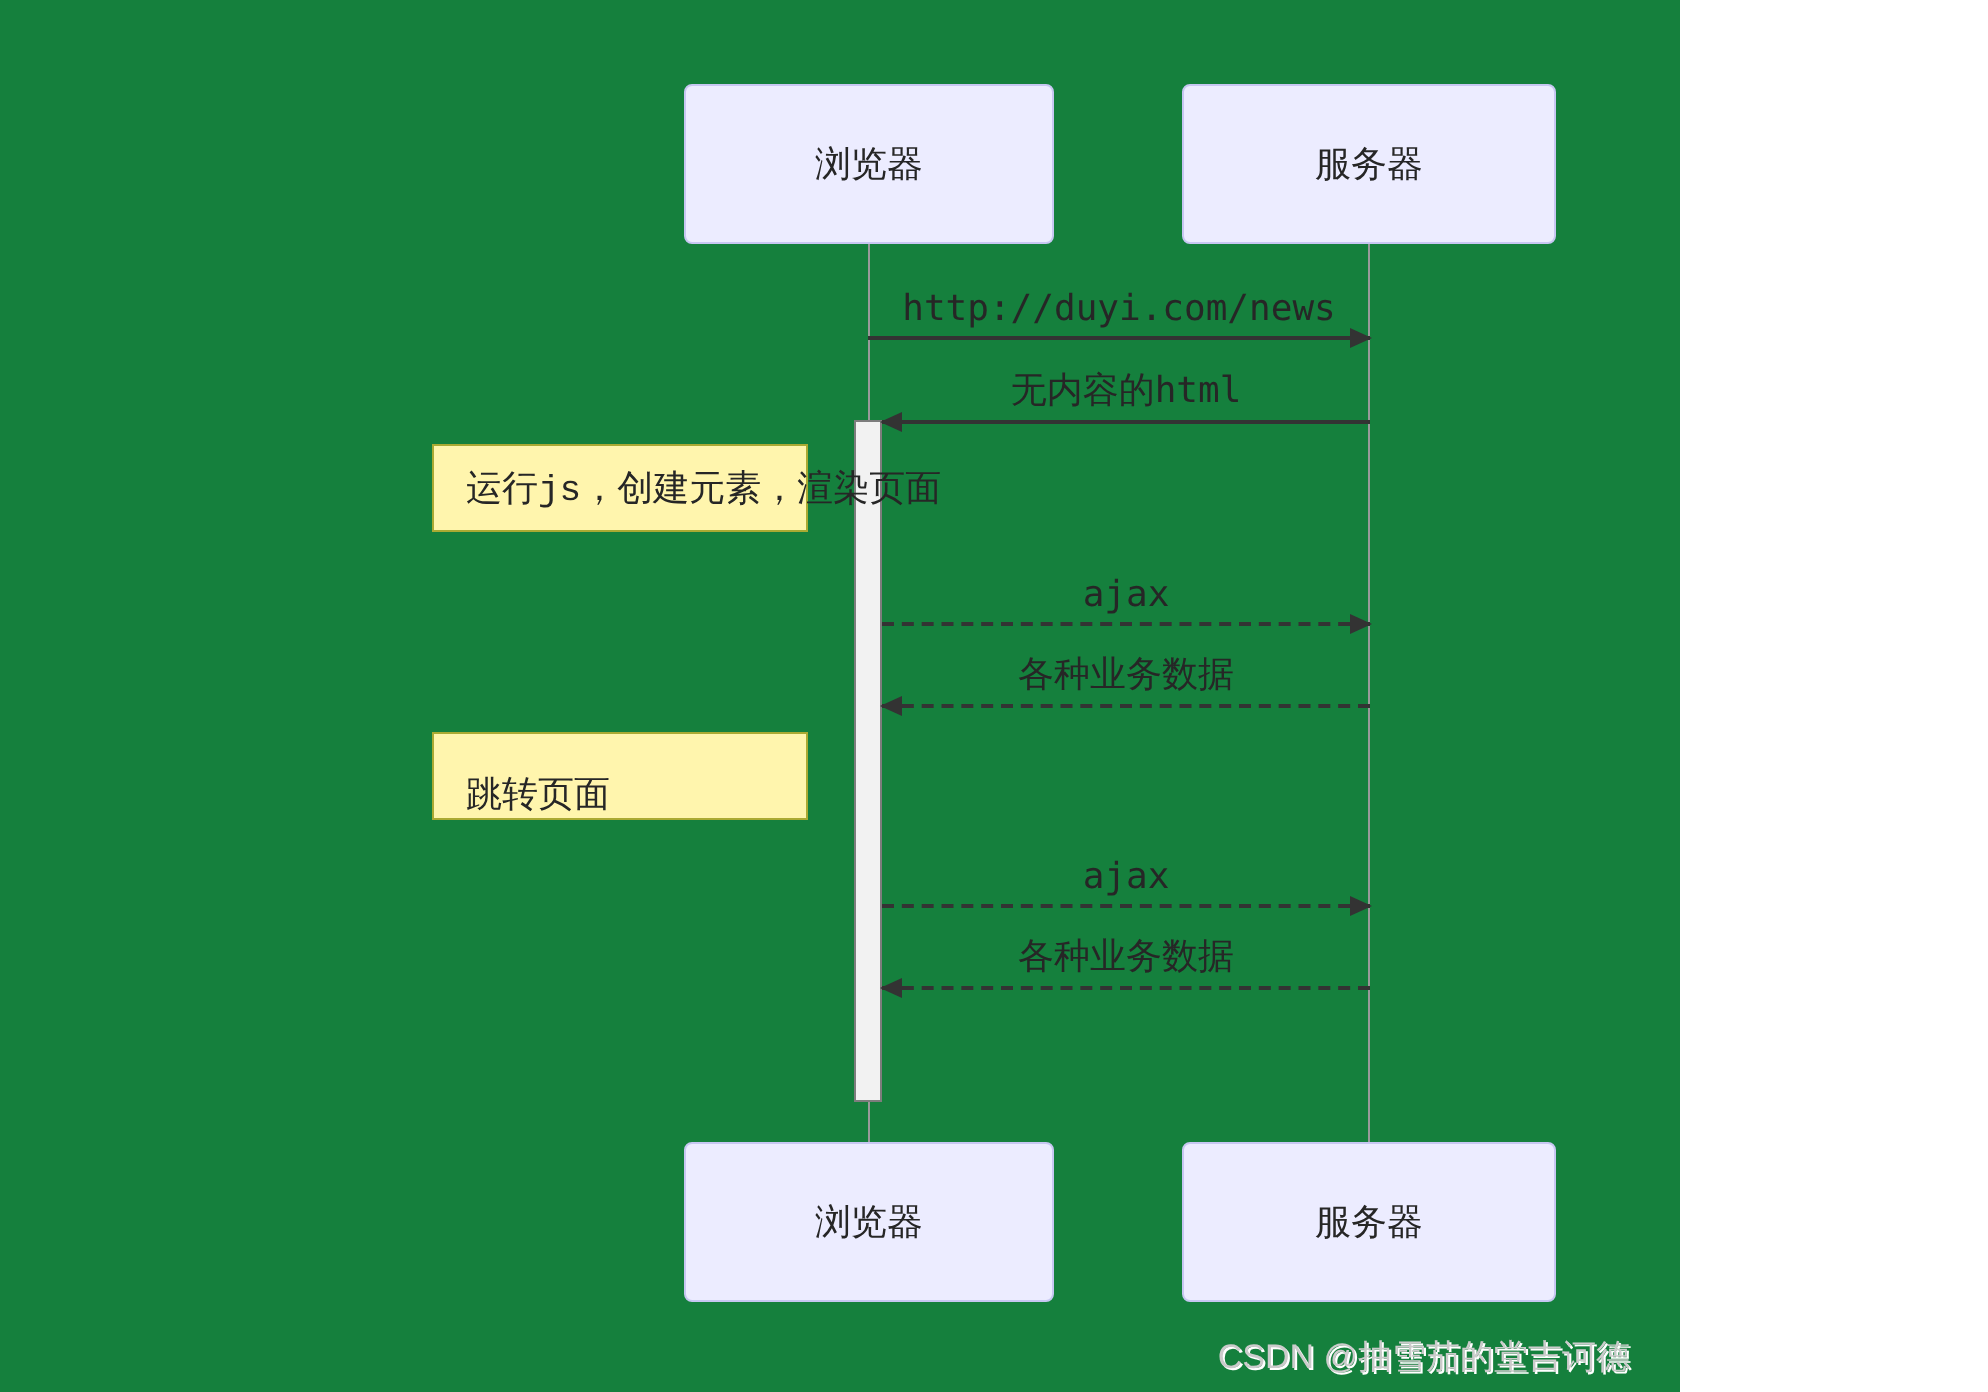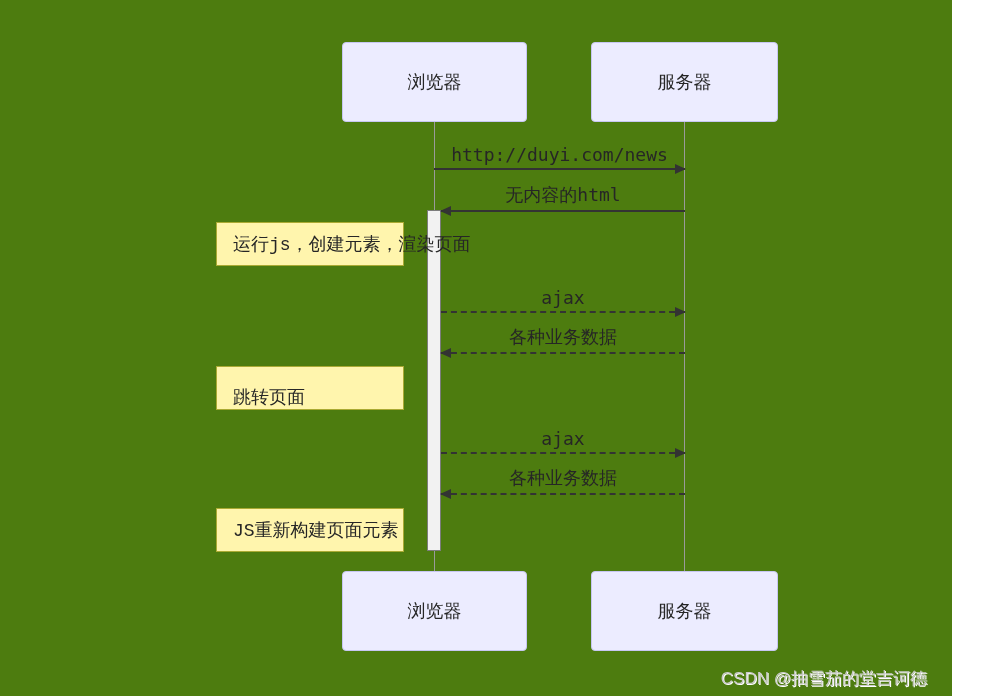--- a/index.html
+++ b/index.html
@@ -1,20 +1,20 @@
 <!DOCTYPE html>
 <html><head>
 <meta charset="utf-8">
 <style>
   html, body { margin: 0; padding: 0; background: #ffffff; }
   .canvas {
     position: relative;
-    width: 952px;
+    width: 840px;
     height: 696px;
-    background: #4d7c0f;
+    background: #15803d;
     overflow: hidden;
     font-family: "DejaVu Sans", "Liberation Sans", sans-serif;
   }
 
   
   .lifeline {
     position: absolute;
     top: 122px;
     height: 449px;
     width: 0;
@@ -188,19 +188,16 @@
     <div class="line"></div>
     <div class="head left"></div>
   </div>
 
   <div class="note n1">
     <span>运行js，创建元素，渲染页面</span>
   </div>
   <div class="note n2">
     <span>跳转页面</span>
   </div>
-  <div class="note n3">
-    <span>JS重新构建页面元素</span>
-  </div>
 
   <div class="watermark">CSDN @抽雪茄的堂吉诃德</div>
 
 </div>
 
 </body></html>

